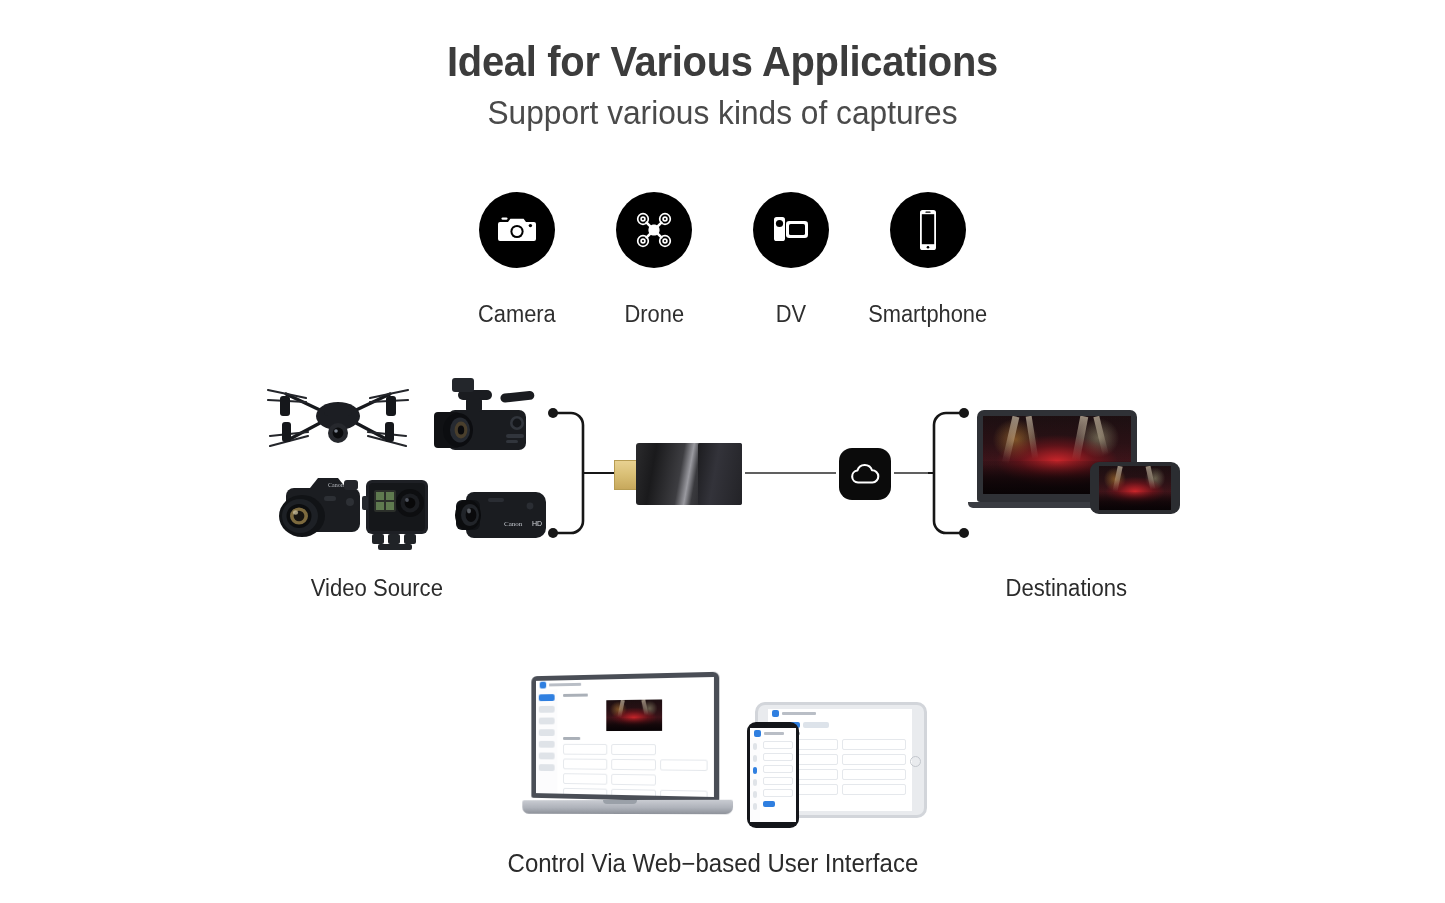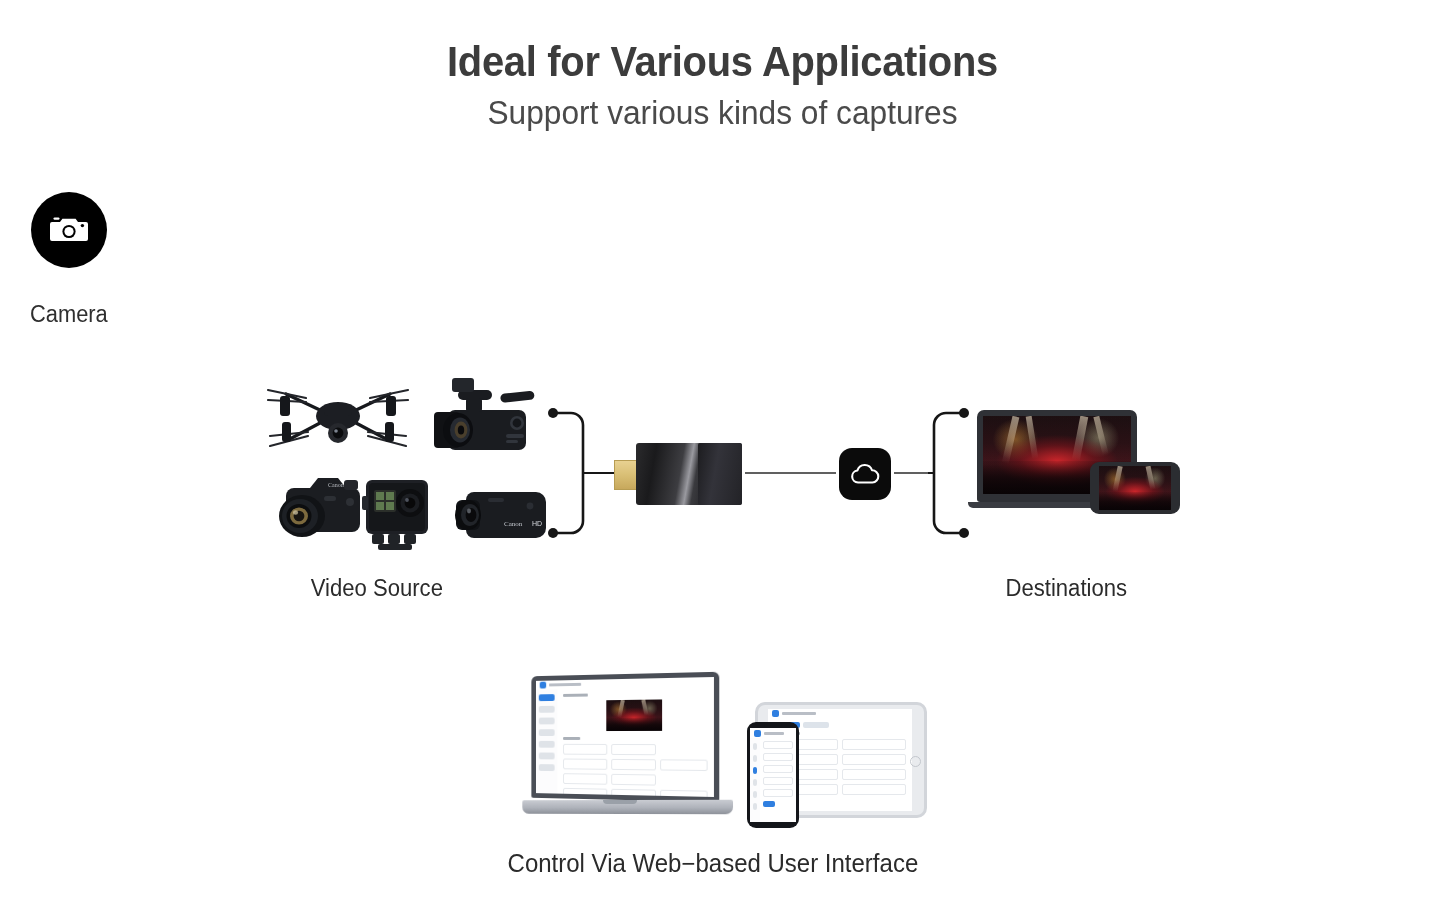--- a/index.html
+++ b/index.html
@@ -41,20 +41,21 @@
     transform: scaleX(0.96);
   }
 
   
   .icon-row {
     position: absolute;
     top: 192px;
     left: 0;
     width: 1445px;
     display: flex;
+    justify-content: center;
     align-items: flex-start;
   }
   .icon-cell {
     width: 137px;
     display: flex;
     flex-direction: column;
     align-items: center;
   }
   .icon-circle {
     width: 76px;
@@ -211,24 +212,65 @@
         <path d="M4 13h8l2.4-3.2h13.2L30 13h8a2 2 0 0 1 2 2v15a2 2 0 0 1-2 2H4a2 2 0 0 1-2-2V15a2 2 0 0 1 2-2z" fill="#fff"></path>
         <circle cx="21" cy="22.5" r="6.6" fill="#000"></circle>
         <circle cx="21" cy="22.5" r="4.6" fill="#fff"></circle>
         <circle cx="34.4" cy="16.6" r="1.7" fill="#000"></circle>
         <rect x="5.5" y="8.4" width="6" height="2.4" rx="1.2" fill="#fff"></rect>
       </svg>
     </div>
     <div class="icon-label">Camera</div>
   </div>
 
-
-
-
-
+  <div class="icon-cell">
+    <div class="icon-circle">
+      <svg width="44" height="44" viewBox="0 0 44 44" aria-hidden="true">
+        <g fill="none" stroke="#fff" stroke-width="1.7">
+          <circle cx="11" cy="11" r="5.3"></circle>
+          <circle cx="33" cy="11" r="5.3"></circle>
+          <circle cx="11" cy="33" r="5.3"></circle>
+          <circle cx="33" cy="33" r="5.3"></circle>
+          <circle cx="11" cy="11" r="1.9"></circle>
+          <circle cx="33" cy="11" r="1.9"></circle>
+          <circle cx="11" cy="33" r="1.9"></circle>
+          <circle cx="33" cy="33" r="1.9"></circle>
+        </g>
+        <path d="M14.6 14.6 L18.6 18.6 M29.4 14.6 L25.4 18.6 M14.6 29.4 L18.6 25.4 M29.4 29.4 L25.4 25.4" stroke="#fff" stroke-width="2.6" stroke-linecap="round"></path>
+        <path d="M22 16.4c3.4 0 5.6 2.2 5.6 5.6s-2.2 5.6-5.6 5.6-5.6-2.2-5.6-5.6 2.2-5.6 5.6-5.6z" fill="#fff"></path>
+      </svg>
+    </div>
+    <div class="icon-label">Drone</div>
+  </div>
+
+  <div class="icon-cell">
+    <div class="icon-circle">
+      <svg width="42" height="40" viewBox="0 0 42 40" aria-hidden="true">
+        <rect x="4" y="7" width="11" height="24" rx="2.6" fill="#fff"></rect>
+        <circle cx="9.5" cy="13.5" r="3.6" fill="#000"></circle>
+        <rect x="16" y="11" width="22" height="17" rx="3.2" fill="#fff"></rect>
+        <rect x="19" y="14" width="16" height="11" rx="1.6" fill="#000"></rect>
+      </svg>
+    </div>
+    <div class="icon-label">DV</div>
+  </div>
+
+
+
+  <div class="icon-cell">
+    <div class="icon-circle">
+      <svg width="26" height="44" viewBox="0 0 26 44" aria-hidden="true">
+        <rect x="5" y="2" width="16" height="40" rx="2.6" fill="#fff"></rect>
+        <rect x="6.8" y="6.2" width="12.4" height="30" fill="#000"></rect>
+        <rect x="10.4" y="3.6" width="5.2" height="1.2" rx="0.6" fill="#000"></rect>
+        <circle cx="13" cy="39.2" r="1.3" fill="#000"></circle>
+      </svg>
+    </div>
+    <div class="icon-label">Smartphone</div>
+  </div>
 
 </div>
 
 <svg class="flow" viewBox="0 0 1445 903">
 
   <path d="M556 413 H571 a12 12 0 0 1 12 12 V521 a12 12 0 0 1 -12 12 H556" fill="none" stroke="#161616" stroke-width="2.6"></path>
   <circle cx="553" cy="413" r="5" fill="#161616"></circle>
   <circle cx="553" cy="533" r="5" fill="#161616"></circle>
   <line x1="583" y1="473" x2="616" y2="473" stroke="#161616" stroke-width="2"></line>
 

